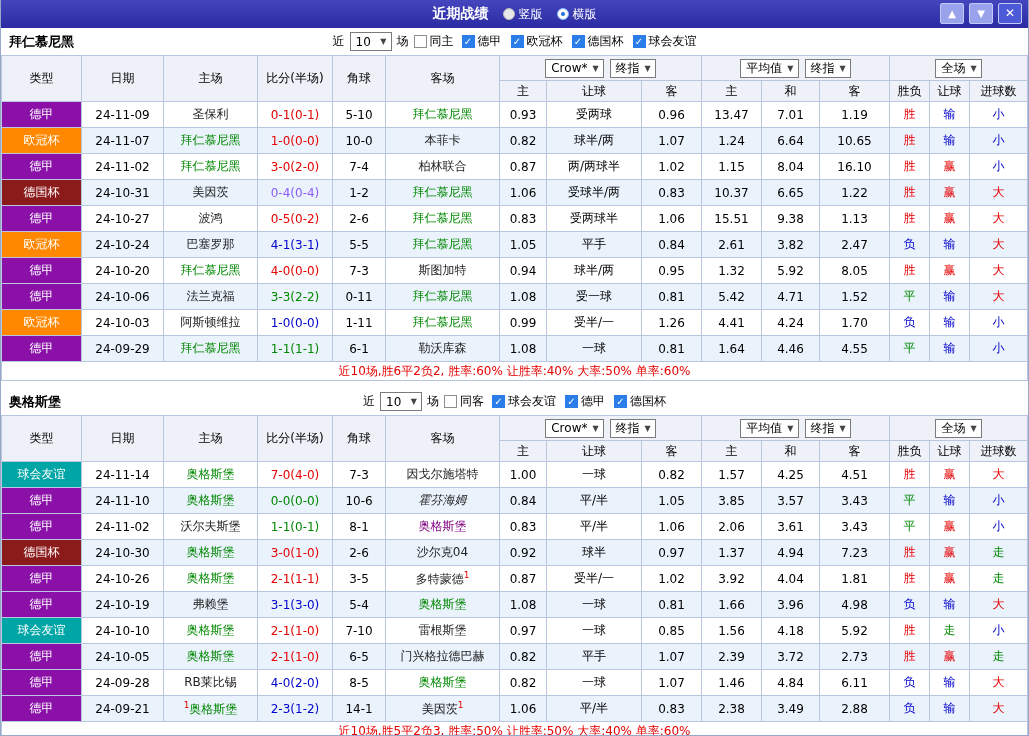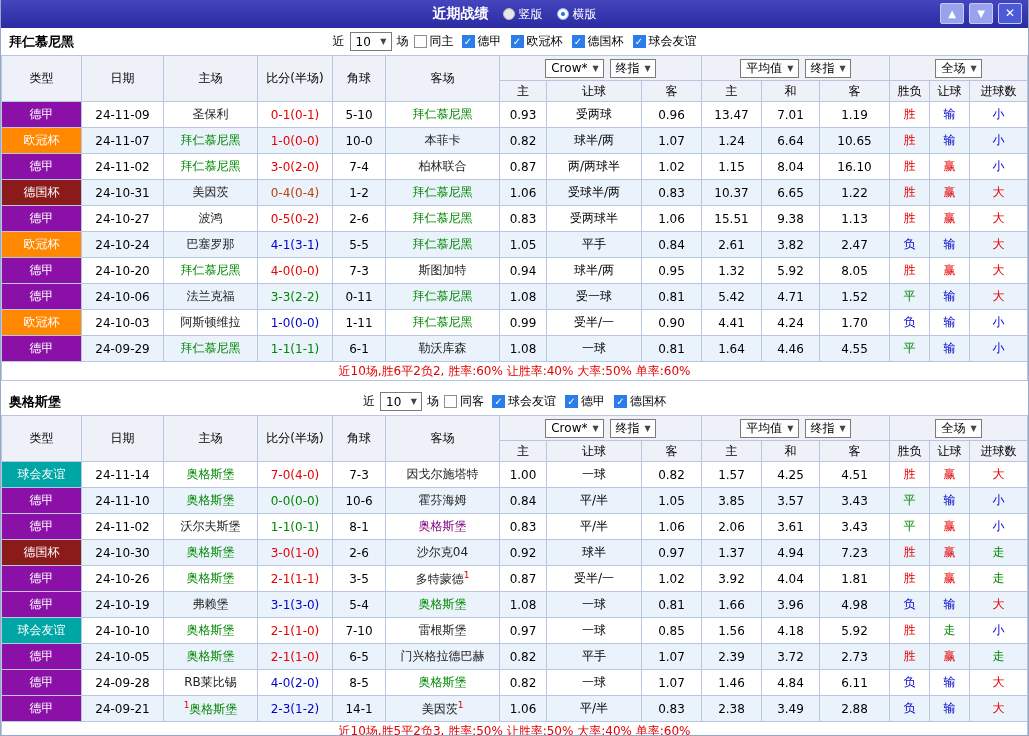--- a/index.html
+++ b/index.html
@@ -234,21 +234,21 @@
             <td>8.04</td>
             <td>16.10</td>
             <td style="color: rgb(230, 0, 0);">胜</td>
             <td style="color: rgb(230, 0, 0);">赢</td>
             <td style="color: rgb(0, 0, 204);">小</td>
           </tr>
           <tr>
             <td class="lg" style="background: rgb(139, 26, 26);">德国杯</td>
             <td>24-10-31</td>
             <td><span style="color: rgb(34, 34, 34);">美因茨</span></td>
-            <td style="color: #c2410c;">0-4(0-4)</td>
+            <td style="color: #8b5cf6;">0-4(0-4)</td>
             <td>1-2</td>
             <td><span style="color: rgb(0, 136, 0);">拜仁慕尼黑</span></td>
             <td>1.06</td>
             <td>受球半/两</td>
             <td>0.83</td>
             <td>10.37</td>
             <td>6.65</td>
             <td>1.22</td>
             <td style="color: rgb(230, 0, 0);">胜</td>
             <td style="color: rgb(230, 0, 0);">赢</td>
@@ -324,21 +324,21 @@
           </tr>
           <tr>
             <td class="lg" style="background: rgb(255, 136, 0);">欧冠杯</td>
             <td>24-10-03</td>
             <td><span style="color: rgb(34, 34, 34);">阿斯顿维拉</span></td>
             <td style="color: rgb(0, 0, 204);">1-0(0-0)</td>
             <td>1-11</td>
             <td><span style="color: rgb(0, 136, 0);">拜仁慕尼黑</span></td>
             <td>0.99</td>
             <td>受半/一</td>
-            <td>0.90</td>
+            <td>1.26</td>
             <td>4.41</td>
             <td>4.24</td>
             <td>1.70</td>
             <td style="color: rgb(0, 0, 204);">负</td>
             <td style="color: rgb(0, 0, 204);">输</td>
             <td style="color: rgb(0, 0, 204);">小</td>
           </tr>
           <tr>
             <td class="lg" style="background: rgb(138, 16, 168);">德甲</td>
             <td>24-09-29</td>
@@ -481,21 +481,21 @@
             <td style="color: rgb(230, 0, 0);">胜</td>
             <td style="color: rgb(230, 0, 0);">赢</td>
             <td style="color: rgb(230, 0, 0);">大</td>
           </tr>
           <tr>
             <td class="lg" style="background: rgb(138, 16, 168);">德甲</td>
             <td>24-11-10</td>
             <td><span style="color: rgb(0, 136, 0);">奥格斯堡</span></td>
             <td style="color: rgb(0, 136, 0);">0-0(0-0)</td>
             <td>10-6</td>
-            <td><span style="color: rgb(34, 34, 34);">霍芬海姆</span></td>
+            <td><span style="color: rgb(34, 34, 34); font-style: italic;">霍芬海姆</span></td>
             <td>0.84</td>
             <td>平/半</td>
             <td>1.05</td>
             <td>3.85</td>
             <td>3.57</td>
             <td>3.43</td>
             <td style="color: rgb(0, 136, 0);">平</td>
             <td style="color: rgb(0, 0, 204);">输</td>
             <td style="color: rgb(0, 0, 204);">小</td>
           </tr>

